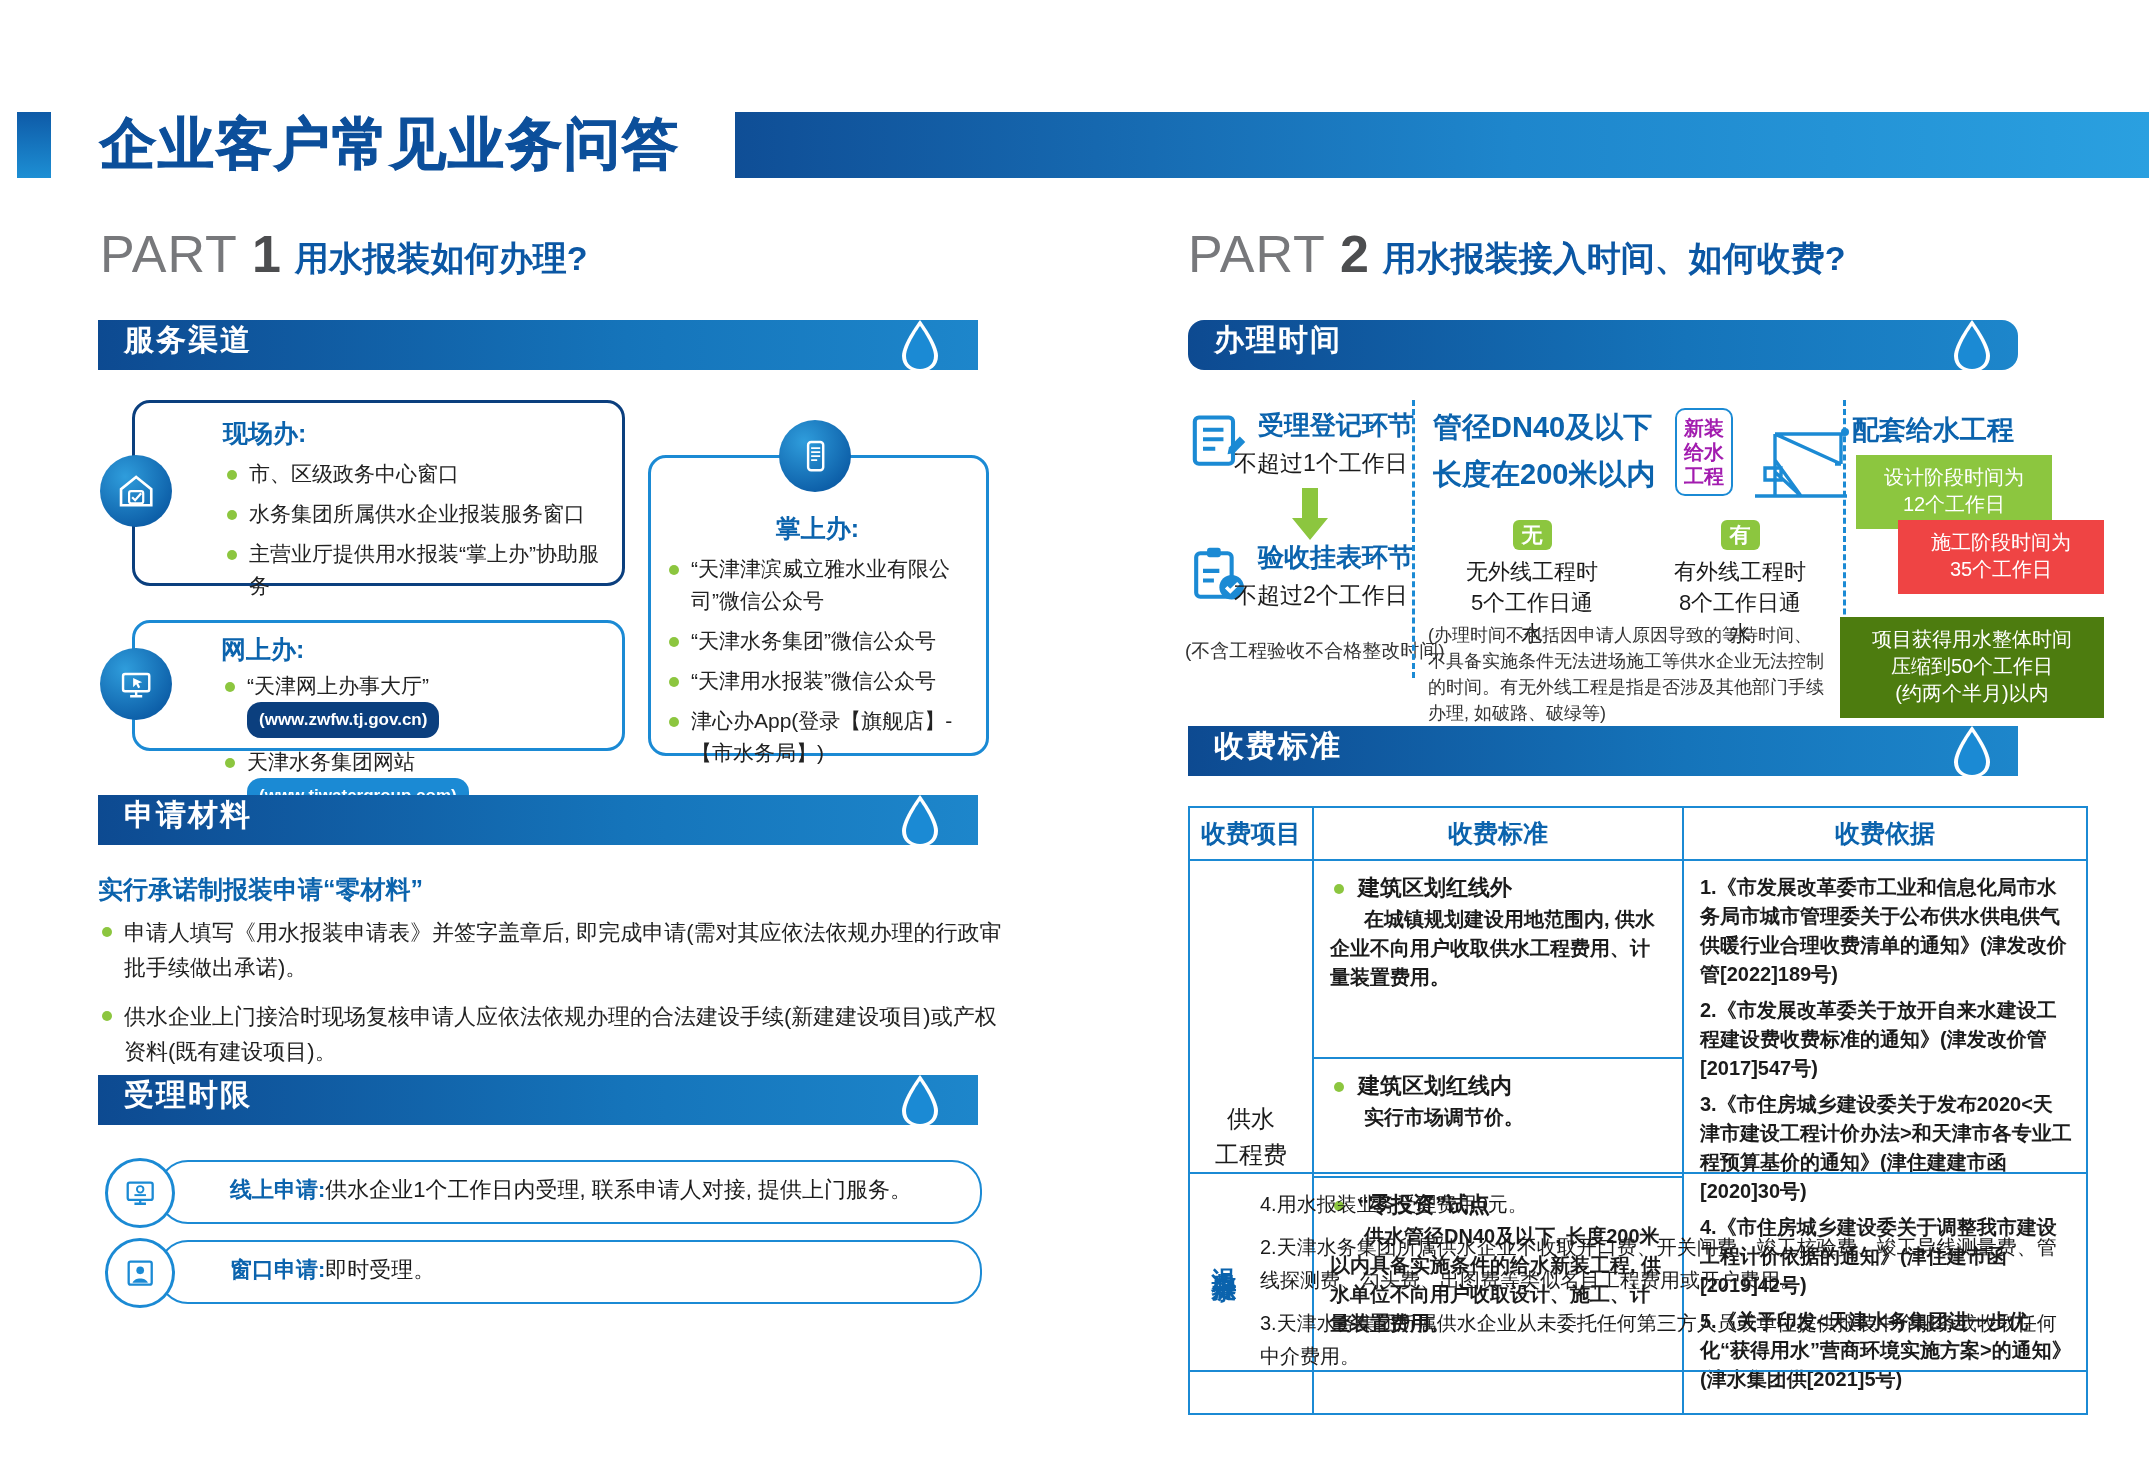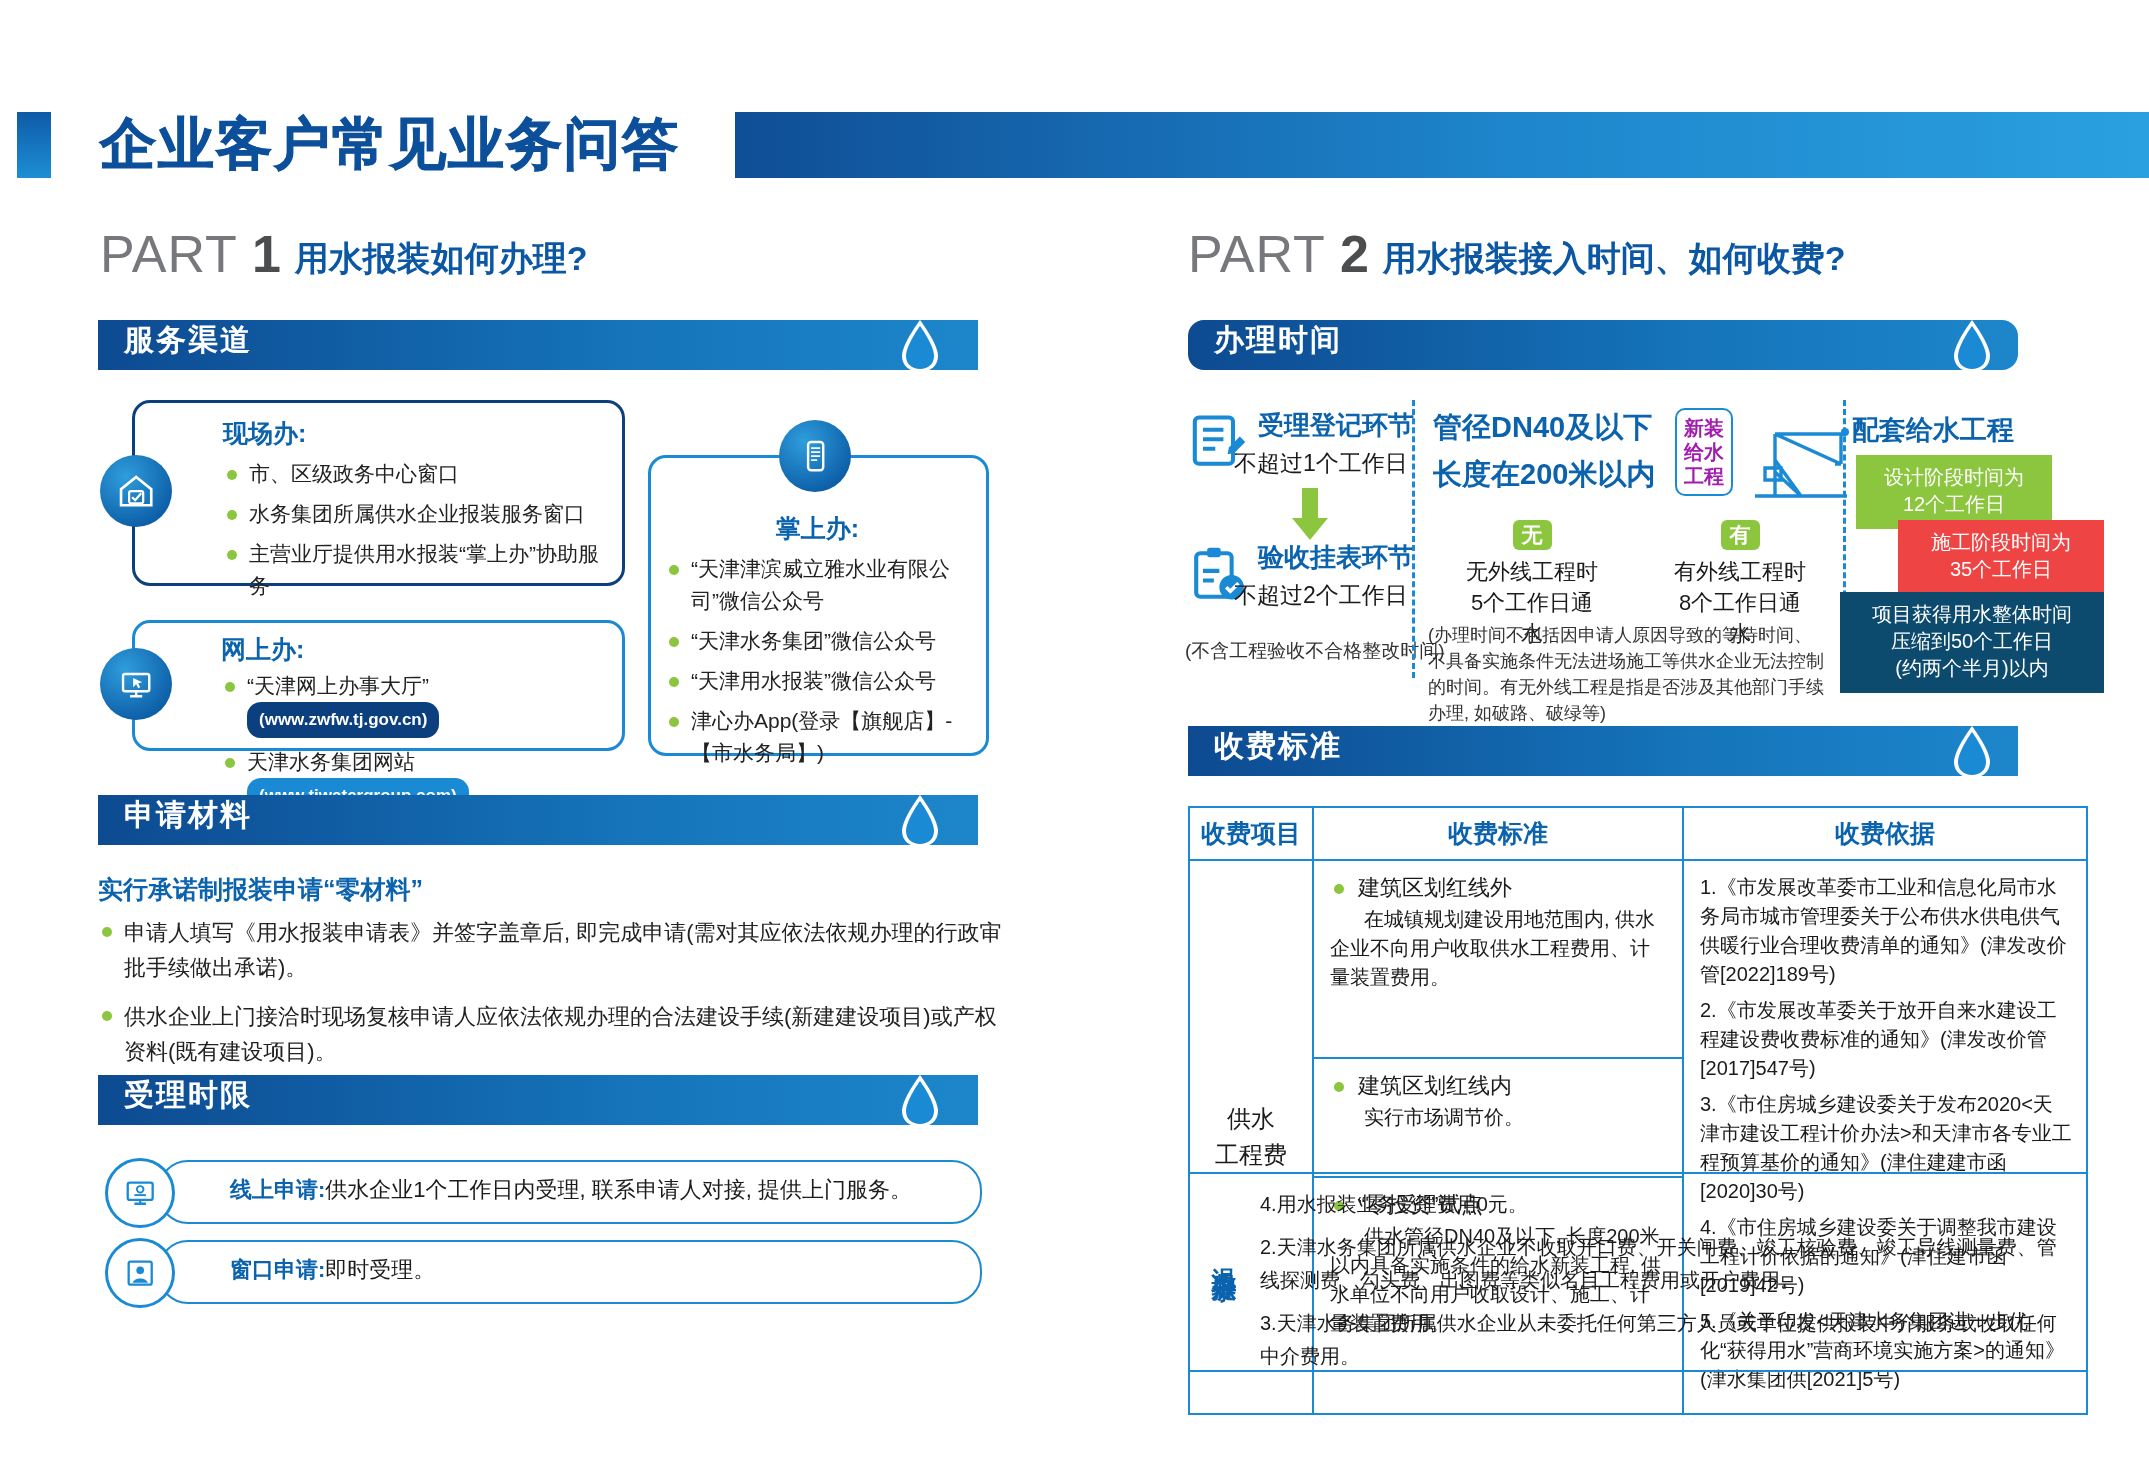--- a/index.html
+++ b/index.html
@@ -60,21 +60,21 @@
   .grnchip{display:inline-block;background:#8cc63f;color:#fff;font-weight:bold;
      border-radius:6px;font-size:21px;padding:1px 9px;}
   .flag{position:absolute;color:#fff;text-align:center;font-size:20px;line-height:27px;
      padding:9px 8px 11px;}
   .flag:after{content:"";position:absolute;left:50%;bottom:-17px;margin-left:-17px;
      border-left:17px solid transparent;border-right:17px solid transparent;}
   
   .tbl{position:absolute;border:2px solid #1b8ad4;border-collapse:collapse;background:#fff;}
   .tbl td,.tbl th{border:2px solid #1b8ad4;vertical-align:top;}
   .tbl th{color:#0b63ad;font-size:25px;font-weight:bold;padding:9px 0;text-align:center;}
-  .cellpad{padding:12px 14px 12px 16px;}
+  .cellpad{padding:12px 14px 12px 16px;font-weight:bold;}
   .itemhead{font-size:22px;line-height:30px;position:relative;padding-left:28px;}
   .itemhead:before{content:"";position:absolute;left:4px;top:11px;width:10px;height:10px;
     border-radius:50%;background:#8cc63f;}
   .itembody{font-size:20px;line-height:29px;text-indent:34px;margin-top:2px;}
   .lawitem{font-size:20px;line-height:29px;margin-bottom:7px;}
   .tipsvert{writing-mode:vertical-rl;text-orientation:upright;color:#0b63ad;
      font-weight:bold;font-size:25px;letter-spacing:4px;}
   .tipline{font-size:20px;line-height:33px;margin-bottom:10px;}
 </style>
 </head>
@@ -279,21 +279,21 @@
 </div>
 <div class="tx" style="left:1428px;top:622px;width:400px;font-size:18px;line-height:26px;color:#333;">(办理时间不包括因申请人原因导致的等待时间、不具备实施条件无法进场施工等供水企业无法控制的时间。有无外线工程是指是否涉及其他部门手续办理, 如破路、破绿等)</div>
 
 <div class="vdash" style="left:1843px;top:400px;height:278px;"></div>
 
 <div class="tx bluebold" style="left:1852px;top:412px;font-size:27px;">配套给水工程</div>
 <div class="flag" style="left:1856px;top:455px;width:180px;background:#8cc63f;white-space:pre-line;">设计阶段时间为
 12个工作日</div>
 <div class="flag" style="left:1898px;top:520px;width:190px;background:#ef4444;white-space:pre-line;">施工阶段时间为
 35个工作日</div>
-<div class="flag" style="left:1840px;top:592px;width:248px;background:#0c4a6e;white-space:pre-line;">项目获得用水整体时间
+<div class="flag" style="left:1840px;top:617px;width:248px;background:#4d7c0f;white-space:pre-line;">项目获得用水整体时间
 压缩到50个工作日
 (约两个半月)以内</div>
 
 <div class="secbar" style="left:1188px;top:726px;width:830px;">
   <span class="lbl">收费标准</span>
 </div>
 <div class="drop" style="left:1950px;top:724px;">
   <svg viewBox="0 0 44 56">
       <path d="M22 2 C22 2 40 26 40 38 C40 48 32 54 22 54 C12 54 4 48 4 38 C4 26 22 2 22 2 Z" fill="#ffffff"></path>
       <path d="M22 8 C22 8 36 27 36 38 C36 46 30 51 22 51 C14 51 8 46 8 38 C8 27 22 8 22 8 Z" fill="#1b8ad4"></path>

